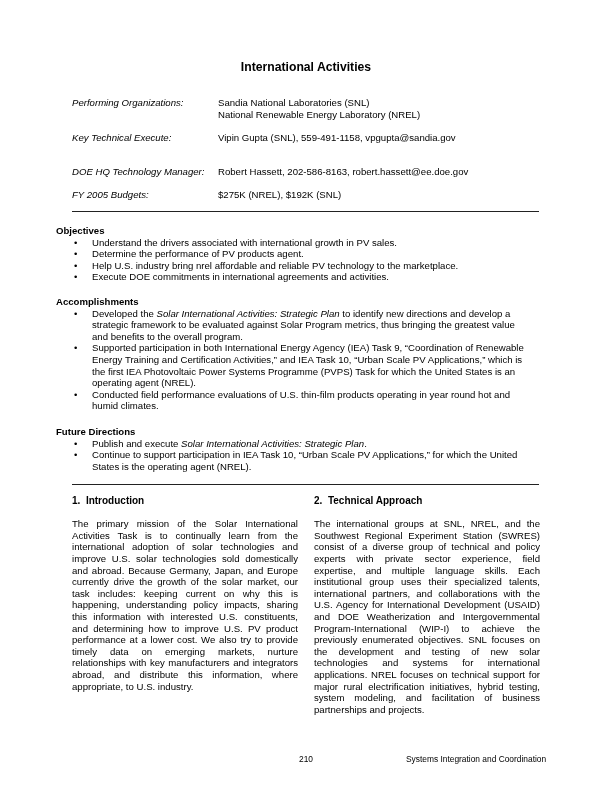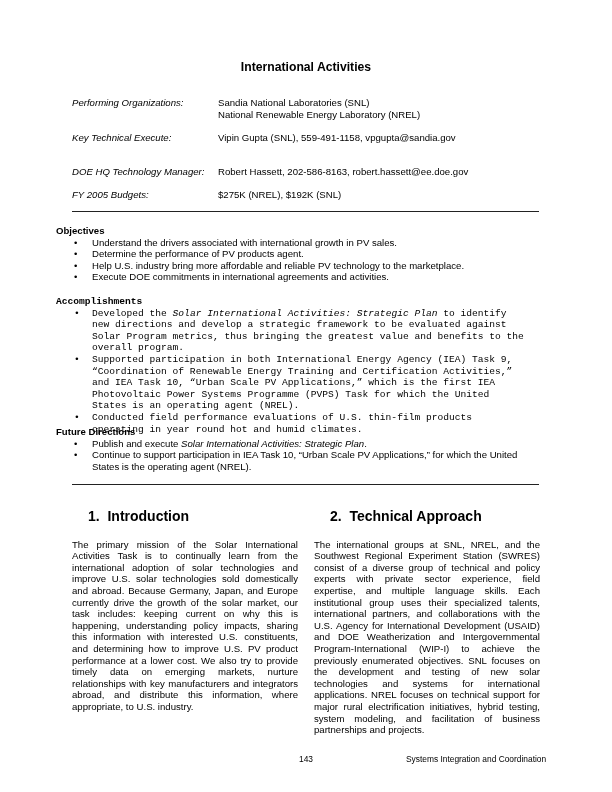--- a/index.html
+++ b/index.html
@@ -11,21 +11,21 @@
   .info .row { position: relative; }
   .info .lbl { position: absolute; left: 0; font-style: italic; }
   .info .val { position: absolute; left: 146px; line-height: 11.6px; }
   .rule { position: absolute; left: 72px; width: 467px; height: 0; border-top: 1px solid #222; }
   .sec { position: absolute; left: 56px; width: 468px; }
   .sec h3 { margin: 0; font-size: 9.6px; font-weight: bold; line-height: 11.6px; }
   .sec ul { list-style: none; margin: 0; padding: 0; }
   .sec li { position: relative; padding-left: 36px; line-height: 11.6px; }
   .sec li .bul { position: absolute; left: 18px; top: 0; }
   .col { position: absolute; width: 226px; }
-  .col h4 { margin: 16px; font-size: 14px; font-weight: bold; line-height: 11.6px; }
+  .col h4 { margin: 0; font-size: 10px; font-weight: bold; line-height: 11.6px; }
   .col p { margin: 11.6px 0 0 0; text-align: justify; line-height: 11.6px; }
   .footer { position: absolute; top: 754px; font-size: 8.4px; }
   i { font-style: italic; }
 </style>
 </head>
 <body>
 
 <div class="title">International Activities</div>
 
 <div class="info" style="top:97px;">
@@ -56,26 +56,26 @@
   </div>
 </div>
 
 <div class="rule" style="top:211px;"></div>
 
 <div class="sec" style="top:225px;">
   <h3>Objectives</h3>
   <ul>
     <li><span class="bul">•</span><span>Understand the drivers associated with international growth in PV sales.</span></li>
     <li><span class="bul">•</span><span>Determine the performance of PV products agent.</span></li>
-    <li><span class="bul">•</span><span>Help U.S. industry bring more affordable and reliable PV technology to the marketplace.</span></li>
+    <li><span class="bul">•</span><span>Help U.S. industry bring nrel affordable and reliable PV technology to the marketplace.</span></li>
     <li><span class="bul">•</span><span>Execute DOE commitments in international agreements and activities.</span></li>
   </ul>
 </div>
 
-<div class="sec" style="top:296px;font-family:Liberation Mono, monospace;">
+<div class="sec" style="top:296px;">
   <h3>Accomplishments</h3>
   <ul>
     <li><span class="bul">•</span><span>Developed the </span><i>Solar International Activities: Strategic Plan</i><span> to identify new directions and develop a strategic framework to be evaluated against Solar Program metrics, thus bringing the greatest value and benefits to the overall program.</span></li>
     <li><span class="bul">•</span><span>Supported participation in both International Energy Agency (IEA) Task 9, “Coordination of Renewable Energy Training and Certification Activities,” and IEA Task 10, “Urban Scale PV Applications,” which is the first IEA Photovoltaic Power Systems Programme (PVPS) Task for which the United States is an operating agent (NREL).</span></li>
     <li><span class="bul">•</span><span>Conducted field performance evaluations of U.S. thin-film products operating in year round hot and humid climates.</span></li>
   </ul>
 </div>
 
 <div class="sec" style="top:426px;">
   <h3>Future Directions</h3>
@@ -90,14 +90,14 @@
 <div class="col" style="left:72px; top:495px;">
   <h4 style="white-space:pre;">1.  Introduction</h4>
   <p>The primary mission of the Solar International Activities Task is to continually learn from the international adoption of solar technologies and improve U.S. solar technologies sold domestically and abroad. Because Germany, Japan, and Europe currently drive the growth of the solar market, our task includes: keeping current on why this is happening, understanding policy impacts, sharing this information with interested U.S. constituents, and determining how to improve U.S. PV product performance at a lower cost. We also try to provide timely data on emerging markets, nurture relationships with key manufacturers and integrators abroad, and distribute this information, where appropriate, to U.S. industry.</p>
 </div>
 
 <div class="col" style="left:314px; top:495px;">
   <h4 style="white-space:pre;">2.  Technical Approach</h4>
   <p>The international groups at SNL, NREL, and the Southwest Regional Experiment Station (SWRES) consist of a diverse group of technical and policy experts with private sector experience, field expertise, and multiple language skills. Each institutional group uses their specialized talents, international partners, and collaborations with the U.S. Agency for International Development (USAID) and DOE Weatherization and Intergovernmental Program-International (WIP-I) to achieve the previously enumerated objectives. SNL focuses on the development and testing of new solar technologies and systems for international applications. NREL focuses on technical support for major rural electrification initiatives, hybrid testing, system modeling, and facilitation of business partnerships and projects.</p>
 </div>
 
-<div class="footer" style="left:299px;">143</div>
+<div class="footer" style="left:299px;">210</div>
 <div class="footer" style="left:406px;">Systems Integration and Coordination</div>
 
 </body></html>

